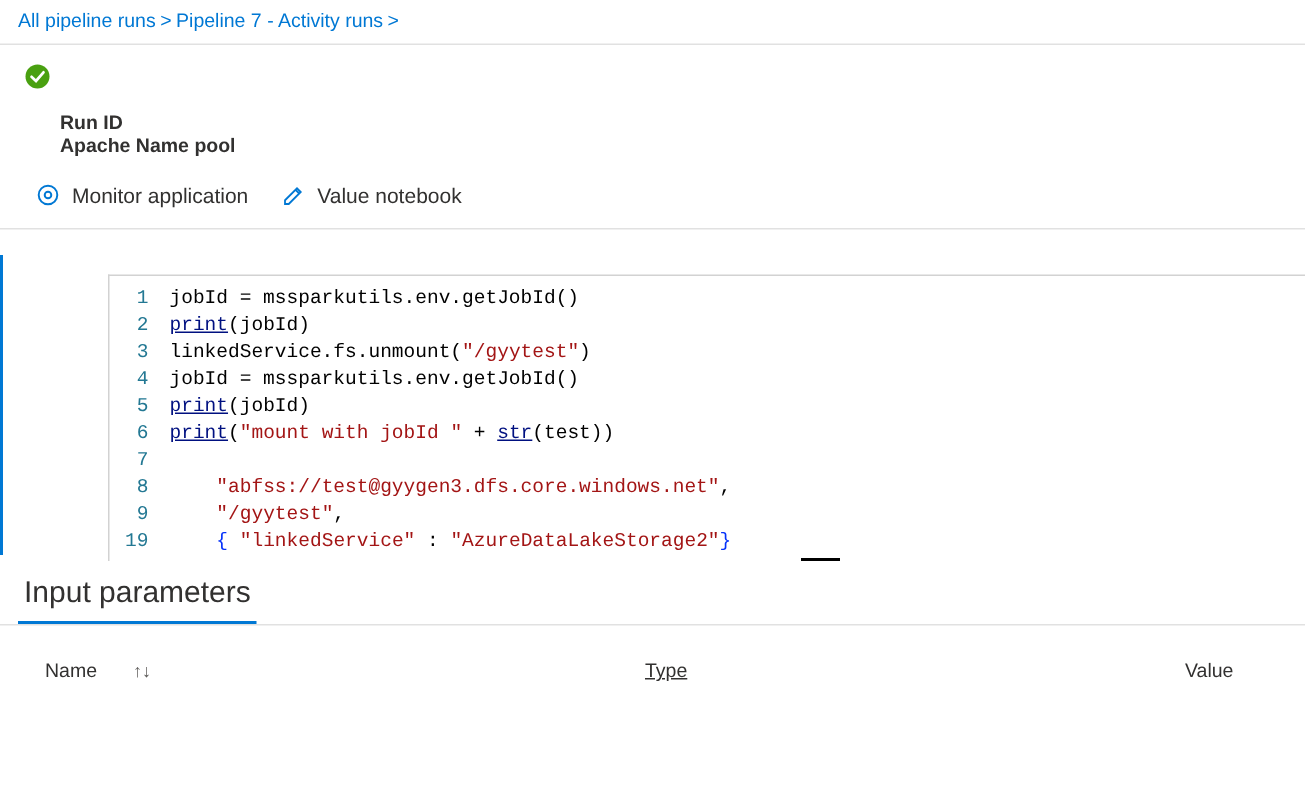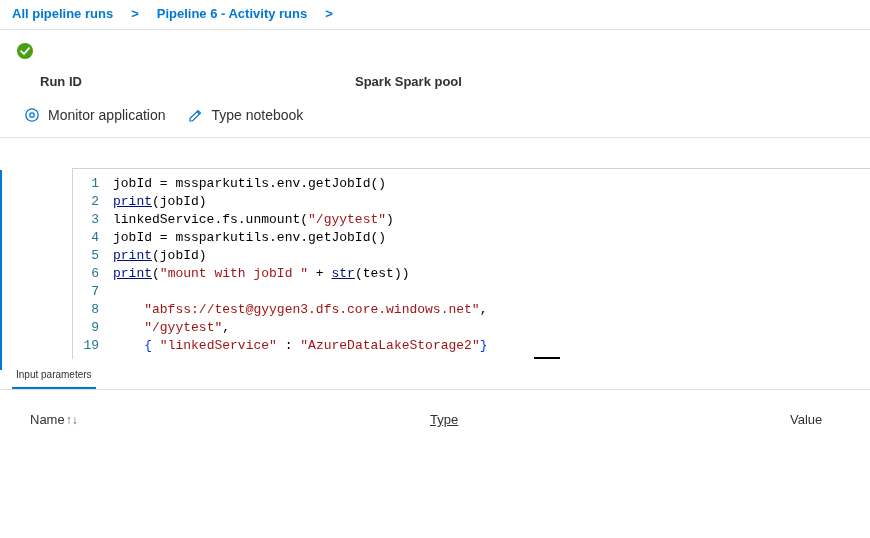--- a/index.html
+++ b/index.html
@@ -10,35 +10,35 @@
     background: #fff;
     width: 870px;
     height: 538px;
     overflow: hidden;
   }
   .breadcrumb {
     display: flex;
     align-items: flex-end;
     padding: 6px 12px 8px 12px;
     border-bottom: 1px solid #e1e1e1;
-    gap: 18px;
+    gap: 3px;
     color: #0078d4;
-    font-weight: bold;
   }
   .breadcrumb a { color: #0078d4; text-decoration: none; cursor: pointer; }
   .breadcrumb .sep { color: #0078d4; }
   .status-row {
     padding: 12px 16px 0 16px;
   }
   .status-row svg { display: block; }
   .labels-row {
     display: flex;
     padding: 14px 40px 6px 40px;
     font-weight: 600;
     font-size: 13px;
+    flex-direction: column;
   }
   .label-runid { width: 315px; }
   .toolbar {
     display: flex;
     align-items: center;
     gap: 6px;
     padding: 8px 24px 10px 16px;
     border-bottom: 1px solid #e1e1e1;
   }
   .toolbar-btn {
@@ -97,74 +97,74 @@
     background: #000;
   }
   .tabs-row {
     display: flex;
     padding: 0 12px;
     border-bottom: 1px solid #e1e1e1;
   }
   .tab {
     padding: 10px 4px 7px 4px;
     margin-right: 20px;
-    font-size: 10px;
+    font-size: 20px;
     cursor: pointer;
   }
   .tab.active {
     color: #323130;
     border-bottom: 2px solid #0078d4;
   }
   .params-header {
     display: flex;
     padding: 22px 16px 8px 30px;
     font-size: 13px;
     color: #323130;
   }
-  .col-name { flex: 0 0 400px; display: flex; align-items: center; gap: 1px; }
+  .col-name { flex: 0 0 400px; display: flex; align-items: center; gap: 24px; }
   .col-type { flex: 0 0 360px; text-decoration: underline; }
   .col-value{ flex: 1; }
   .sort-icon { color: #605e5c; font-size: 12px; }
 </style>
 </head>
 <body>
 
 <div class="breadcrumb">
   <a>All pipeline runs</a>
   <span class="sep">&gt;</span>
-  <a>Pipeline 6 - Activity runs</a>
+  <a>Pipeline 7 - Activity runs</a>
   <span class="sep">&gt;</span>
 </div>
 
 <div class="status-row">
   <svg width="18" height="18" viewBox="0 0 18 18">
     <circle cx="9" cy="9" r="8" fill="#49A010"></circle>
     <path d="M5 9.2 L8 12 L13 6.2" stroke="#fff" stroke-width="1.8" fill="none" stroke-linecap="round"></path>
   </svg>
 </div>
 
 <div class="labels-row">
   <div class="label-runid">Run ID</div>
-  <div>Spark Spark pool</div>
+  <div>Apache Name pool</div>
 </div>
 
 <div class="toolbar">
   <div class="toolbar-btn">
     <svg width="16" height="16" viewBox="0 0 16 16">
       <circle cx="8" cy="8" r="6.2" fill="none" stroke="#0078d4" stroke-width="1.3"></circle>
       <circle cx="8" cy="8" r="2.2" fill="none" stroke="#0078d4" stroke-width="1.3"></circle>
     </svg>
     <span>Monitor application</span>
   </div>
   <div class="toolbar-btn">
     <svg width="16" height="16" viewBox="0 0 16 16">
       <path d="M2 11.5 L10 3.5 L12.5 6 L4.5 14 L2 14 Z" fill="none" stroke="#0078d4" stroke-width="1.2"></path>
       <path d="M9 4.5 L11.5 7" stroke="#0078d4" stroke-width="1.2"></path>
     </svg>
-    <span>Type notebook</span>
+    <span>Value notebook</span>
   </div>
 </div>
 
 <div class="left-strip"></div>
 
 <div class="code-area" id="code-area">
   <div class="code-line">
       <div class="ln">1</div>
       <div class="code"><span class="plain">jobId = mssparkutils.env.getJobId()</span></div>
     </div>

